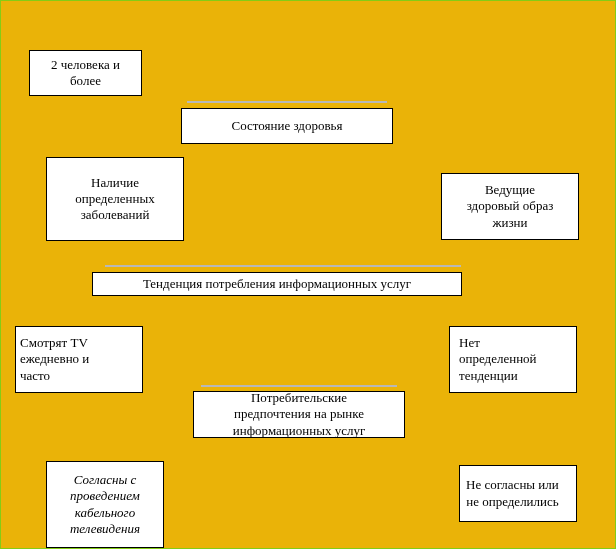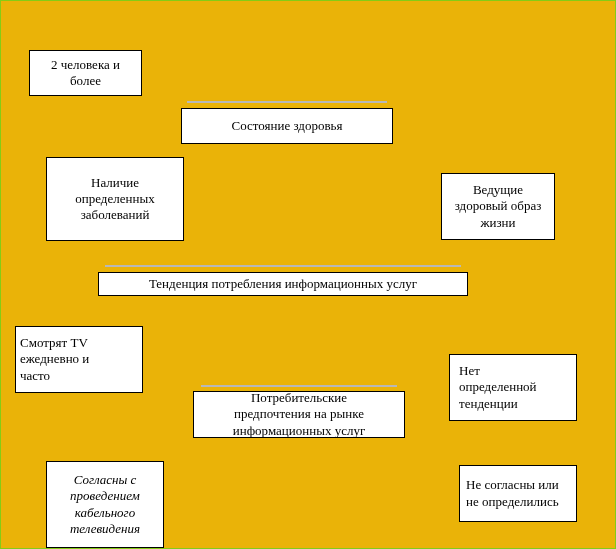--- a/index.html
+++ b/index.html
@@ -30,30 +30,30 @@
     white-space: pre-line;
     line-height: 1.25;
     padding: 1px 4px;
   }
   .node span { display: block; }
   
   .n1  { left: 28px;  top: 49px;  width: 113px; height: 46px; }
   .n2  { left: 430px; top: 50px;  width: 115px; height: 24px; }
   .n3  { left: 180px; top: 107px; width: 212px; height: 36px; }
   .n4  { left: 5px;   top: 156px; width: 138px; height: 84px; margin-left: 40px; }
-  .n5  { left: 440px; top: 172px; width: 114px; height: 67px; }
-  .n6  { left: 97px;  top: 271px; width: 370px; height: 24px; }
+  .n5  { left: 440px; top: 172px; width: 138px; height: 67px; }
+  .n6  { left: 91px;  top: 271px; width: 370px; height: 24px; }
   .n7  { left: 14px;  top: 325px; width: 128px; height: 67px;
          justify-content: flex-start; text-align: left; }
   .n8  { left: 448px; top: 325px; width: 128px; height: 67px;
-         justify-content: flex-start; text-align: left; padding-left: 9px; margin-top: 28px; }
+         justify-content: flex-start; text-align: left; padding-left: 9px; }
   .n9  { left: 192px; top: 390px; width: 212px; height: 47px; }
   .n10 { left: 45px;  top: 460px; width: 118px; height: 87px; font-style: italic; }
   .n11 { left: 458px; top: 464px; width: 118px; height: 57px;
-         justify-content: flex-start; text-align: center; padding-left: 6px; }
+         justify-content: flex-start; text-align: right; padding-left: 6px; }
   
   .connector {
     position: absolute;
     height: 2px;
     background: #b8b8b8;
   }
   .c1 { left: 186px; top: 100px; width: 200px; }
   .c2 { left: 104px; top: 264px; width: 356px; }
   .c3 { left: 200px; top: 384px; width: 196px; }
 </style>

